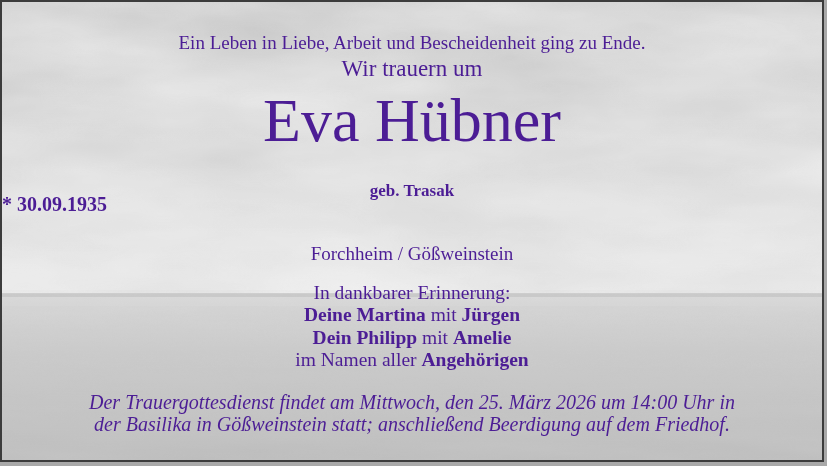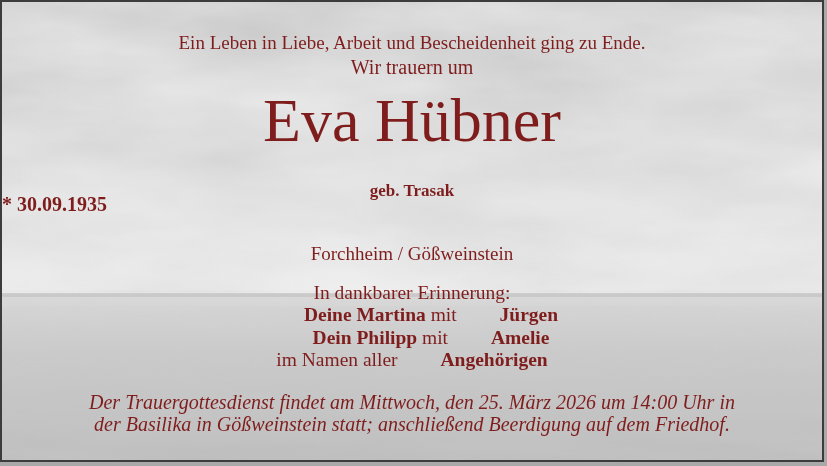--- a/index.html
+++ b/index.html
@@ -2,46 +2,46 @@
 <html><head>
 <meta charset="utf-8">
 <style>
   html,body{margin:0;padding:0;background:#888;}
   .stage{
     position:relative;
     width:827px;height:466px;
     background:#a9a9a9;
     overflow:hidden;
     font-family:"Liberation Serif","DejaVu Serif",serif;
-    color:#7f1d1d;
+    color:#4c1d95;
   }
   .frame{
     position:absolute;left:0;top:0;right:3px;bottom:4px;
     border:2px solid #3c3c3c;
     overflow:hidden;
     background:#d2d2d2;
   }
   .bg{position:absolute;left:0;top:0;width:100%;height:100%;display:block;}
   .txt{
     position:absolute;left:0;width:100%;
     text-align:center;line-height:1;
     white-space:nowrap;
   }
   .intro1{top:31px;font-size:19px;}
-  .intro2{top:55px;font-size:20px;}
+  .intro2{top:55px;font-size:23px;}
   .name{top:87px;font-size:62px;}
   .geb{top:159px;font-size:17px;font-weight:bold;margin-top:21px;}
   .dates{
     top:192px;font-size:20px;font-weight:bold;
     display:flex;justify-content:flex-start;gap:78px;
   }
   .place{top:242px;font-size:19px;}
   .mem{top:280px;font-size:19.5px;line-height:22.3px;}
   .para{top:390px;font-size:20px;line-height:21.5px;font-style:italic;}
-  b{font-weight:bold;margin-left:38px;}
+  b{font-weight:bold;}
 </style>
 </head>
 <body>
 
 <div class="stage">
   <div class="frame">
 
     <svg class="bg" viewBox="0 0 820 458" preserveAspectRatio="none" xmlns="http://www.w3.org/2000/svg" aria-hidden="true">
       <defs>
         <linearGradient id="g-sky" x1="0" y1="0" x2="0" y2="1">

